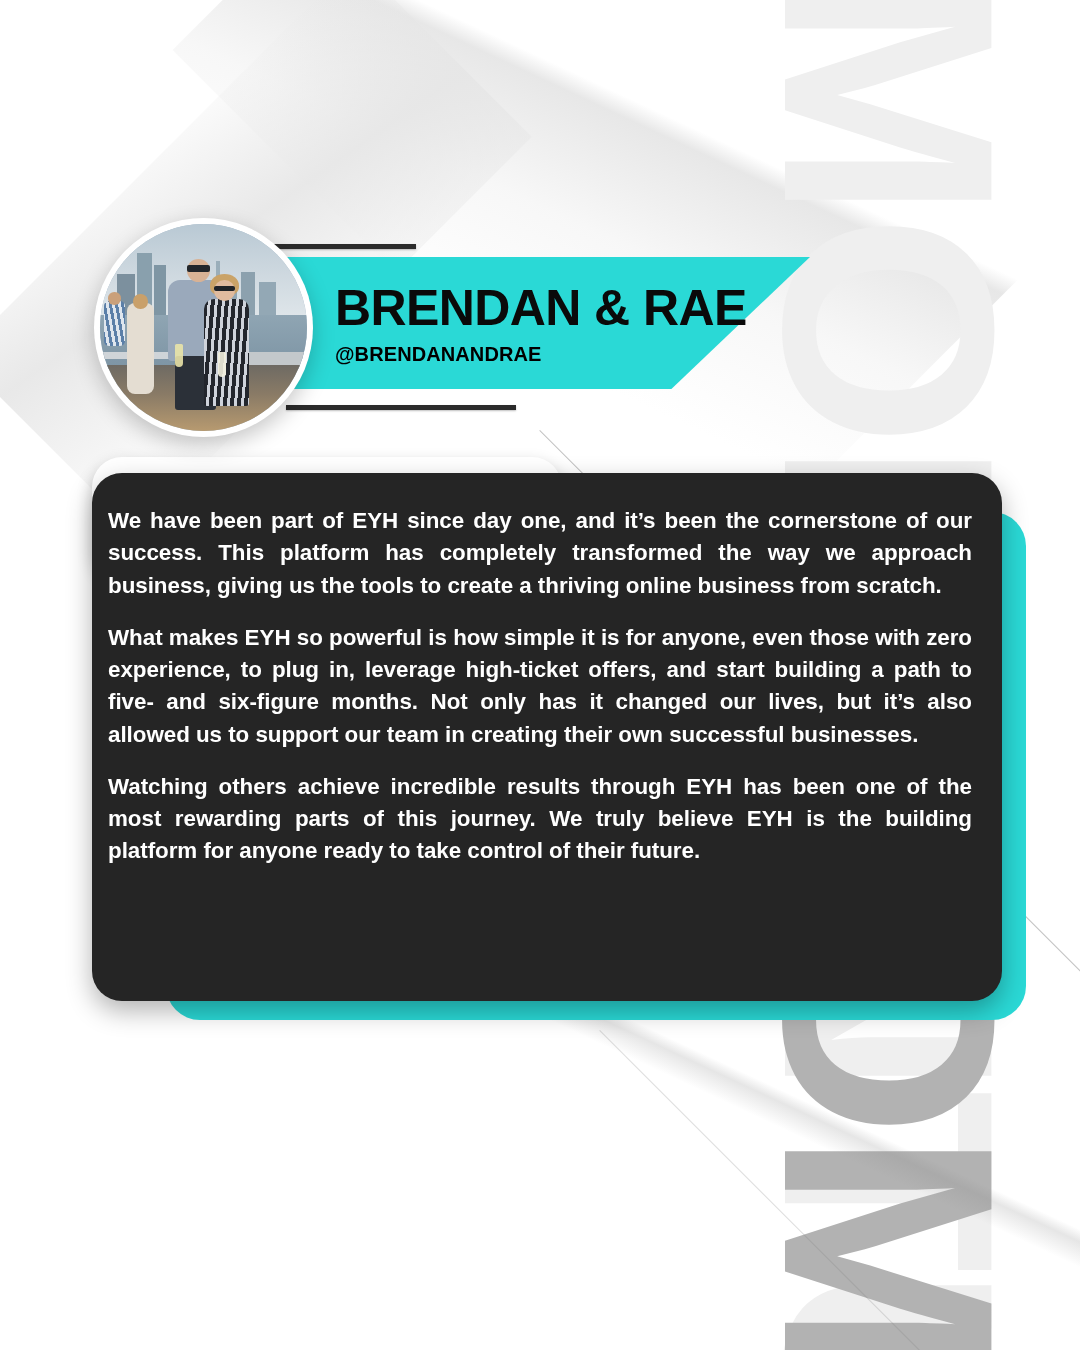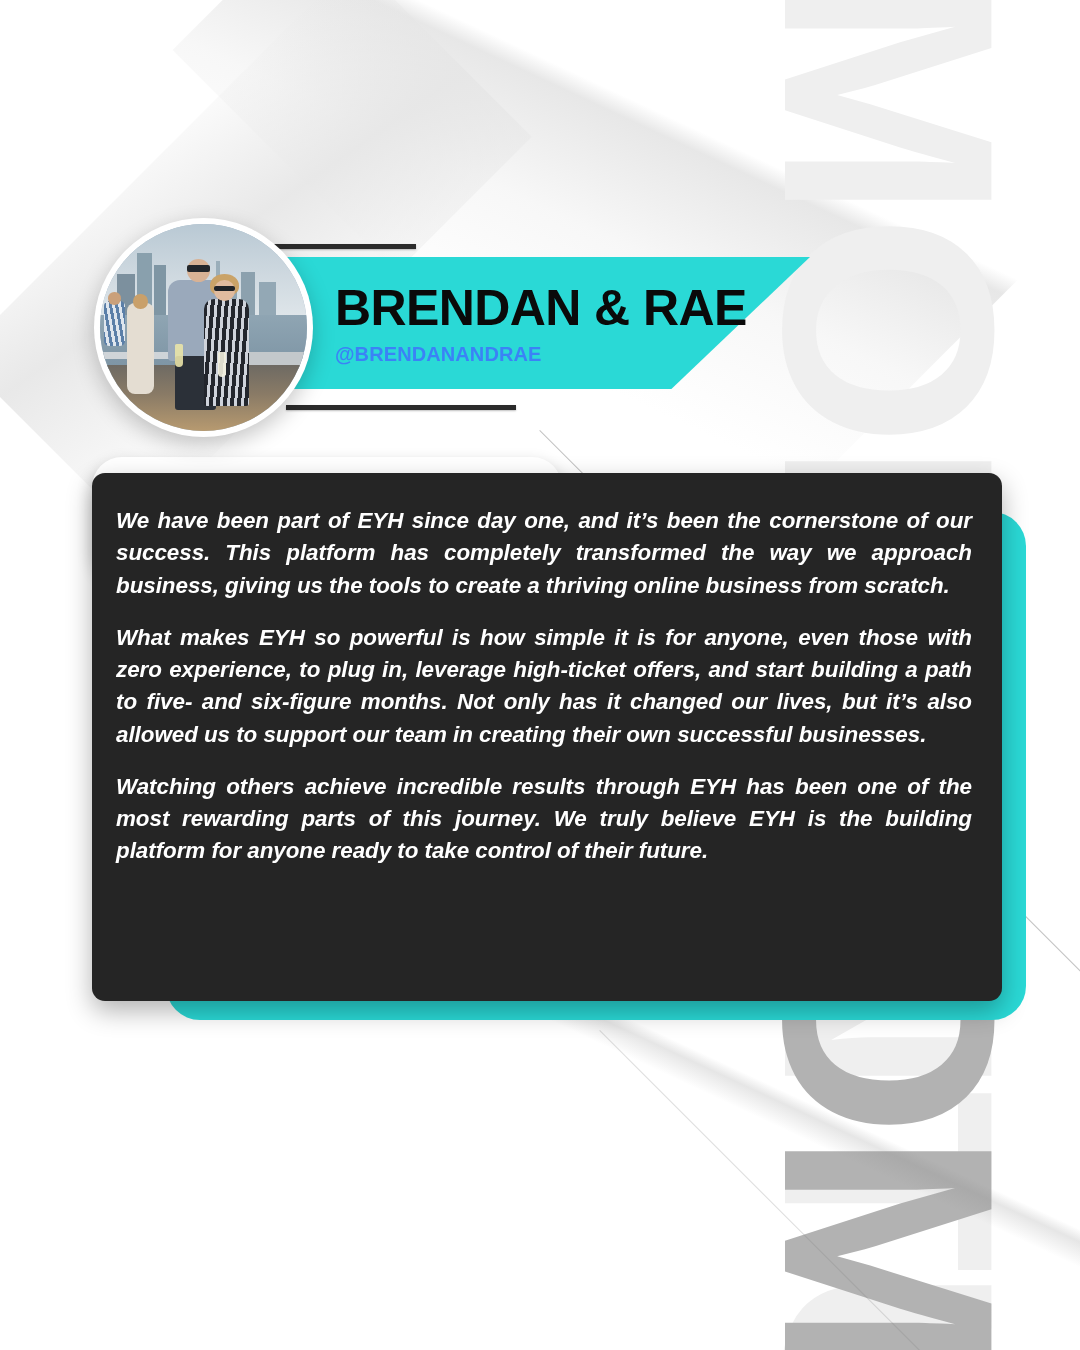--- a/index.html
+++ b/index.html
@@ -129,21 +129,21 @@
     color: #0a0a0a;
     line-height: 1;
     white-space: nowrap;
   }
 
   .banner-handle {
     font-family: "Liberation Sans", sans-serif;
     font-size: 20px;
     font-weight: 700;
     letter-spacing: 0.005em;
-    color: #3b82f6;
+    color: #000000;
     margin-top: 10px;
     white-space: nowrap;
   }
 
   .rule {
     position: absolute;
     height: 5px;
     background: #2b2b2b;
     z-index: 4;
     box-shadow: 0 1px 2px rgba(0,0,0,.25);
@@ -257,25 +257,24 @@
     z-index: 3;
   }
 
   .card-dark {
     position: absolute;
     left: 92px;
     top: 473px;
     width: 910px;
     height: 528px;
     background: #252525;
-    border-radius: 13px;
+    border-radius: 30px;
     z-index: 4;
     box-shadow: 0 10px 26px rgba(0,0,0,.30);
-    padding: 32px 30px 26px 24px;
-    font-style: italic;
+    padding: 32px 30px 26px 16px;
   }
 
   .quote-body {
     color: #ffffff;
     font-family: "Liberation Sans", sans-serif;
     font-weight: 700;
     font-size: 22.4px;
     line-height: 1.44;
     text-align: justify;
     letter-spacing: -0.002em;

